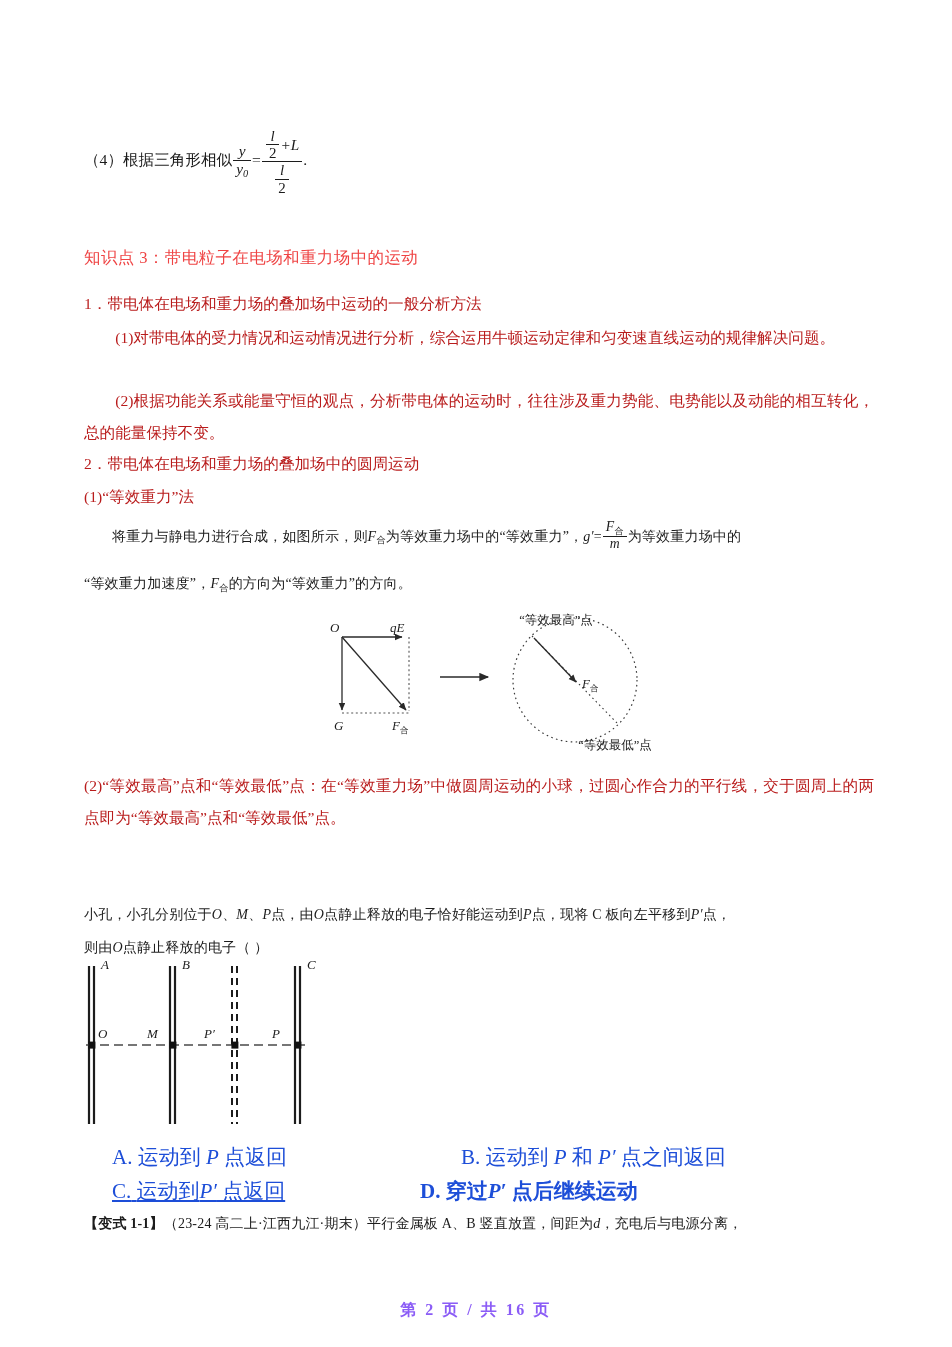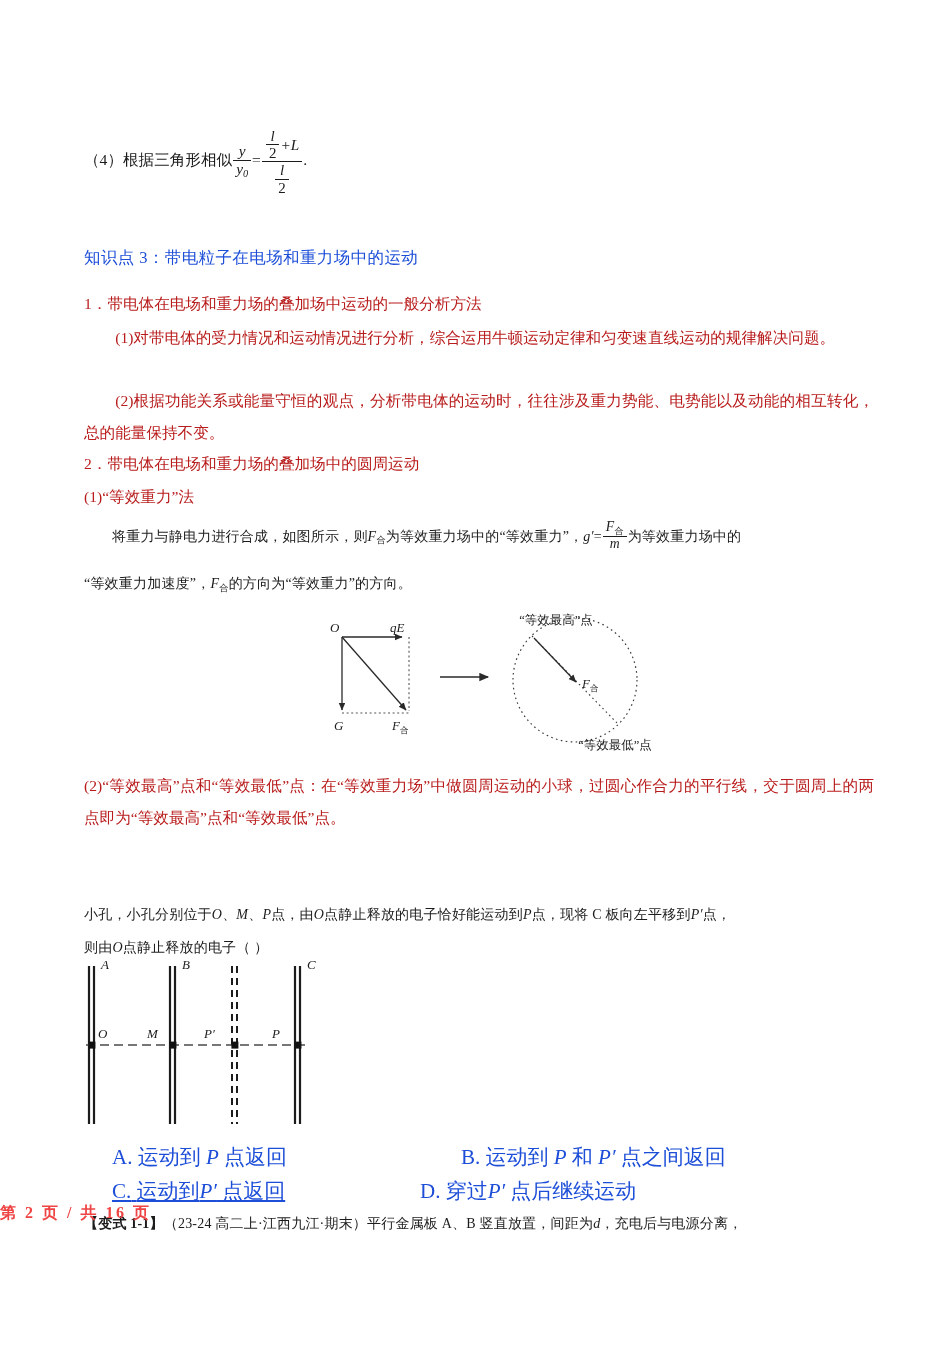--- a/index.html
+++ b/index.html
@@ -38,21 +38,21 @@
     color: #b91c1c;
     text-align: justify;
   }
   .indent { text-indent: 2em; }
 
   .section-head {
     position: absolute;
     left: 84px;
     font-size: 16.5px;
     line-height: 28px;
-    color: #1d4ed8;
+    color: #ef4444;
     letter-spacing: .4px;
     white-space: nowrap;
   }
   .bold { font-weight: bold; }
 
   .it { font-style: italic; font-family: "Liberation Serif", serif; }
 
   
   .frac {
     display: inline-block;
@@ -103,26 +103,27 @@
     font-size: 21px;
     line-height: 30px;
     white-space: nowrap;
     color: #1d4ed8;
   }
 
   
   #footer {
     position: absolute;
     left: 0;
-    top: 1203px;
+    top: 1300px;
     width: 952px;
+    text-align: center;
     font-size: 16px;
     font-weight: bold;
     letter-spacing: 2.5px;
-    color: #ef4444;
+    color: #8b5cf6;
   }
 
   .fig-label {
     font-family: "Liberation Serif", serif;
     font-size: 13px;
   }
   .fig-label-cn {
     font-family: "Liberation Serif", serif;
     font-size: 12.5px;
   }
@@ -260,21 +261,21 @@
     <span>运动到 </span><span class="it">P</span><span> 点返回</span>
   </div>
   <div class="opt" style="left:420px; top:1142px;margin-left:41px;">
     <span>B.</span>
     <span>运动到 </span><span class="it">P</span><span> 和 </span><span class="it">P′</span><span> 点之间返回</span>
   </div>
   <div class="opt" style="left:112px; top:1176px;text-decoration:underline;">
     <span>C.</span>
     <span>运动到</span><span class="it">P′</span><span> 点返回</span>
   </div>
-  <div class="opt" style="left:420px; top:1176px;">
+  <div class="opt" style="left:420px; top:1176px;font-weight:bold;">
     <span>D.</span>
     <span>穿过</span><span class="it">P′</span><span> 点后继续运动</span>
   </div>
 
   <div class="txt" style="left:84px; top:1208px;">
     <span class="bold">【变式 1-1】</span><span>（23-24 高二上·江西九江·期末）</span><span>平行金属板 A、B 竖直放置，间距为</span><span class="it">d</span><span>，充电后与电源分离，</span>
   </div>
 
   <div id="footer">
     <span>第 2 页 / 共 16 页</span>

